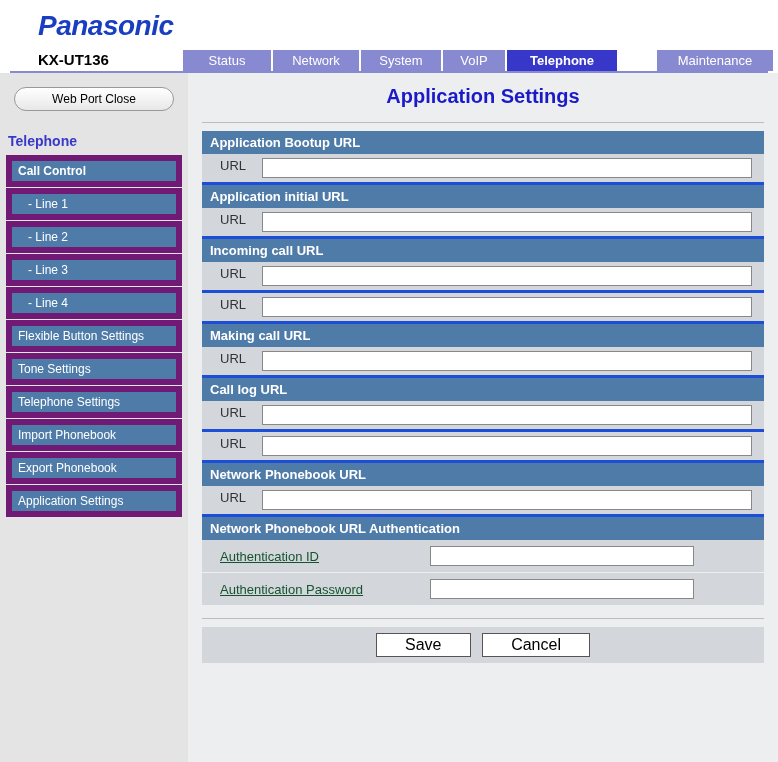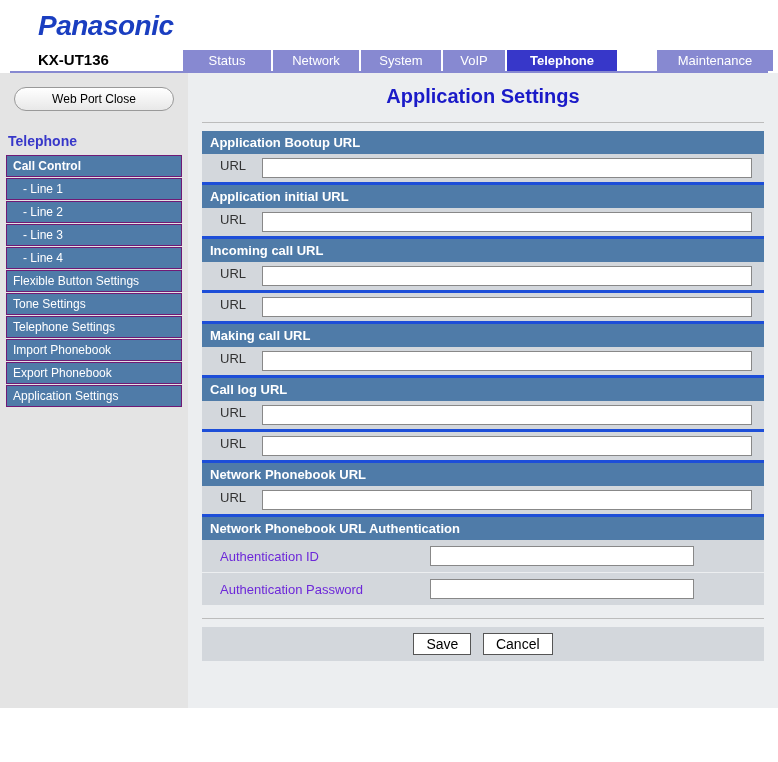--- a/index.html
+++ b/index.html
@@ -17,36 +17,36 @@
   .tab-voip { width: 62px; }
   .tab-telephone { width: 110px; }
   .tab-gap { width: 36px; background: transparent; }
   .tab-maintenance { width: 116px; }
   .divider { height: 2px; background: #8789d1; margin: 0 10px 0 10px; }
   .main { display: flex; }
   .sidebar { width: 188px; background: #e4e4e4; padding: 14px 6px 300px 6px; }
   .webport-btn { display: block; margin: 0 auto 18px auto; width: 160px; padding: 4px 0; background: linear-gradient(#fff,#e8e8e8); border: 1px solid #999; border-radius: 12px; font-size: 12px; cursor: pointer; }
   .side-title { color: #3737c9; font-weight: bold; font-size: 14px; padding: 4px 2px; }
   .side-items { margin-top: 2px; }
-  .side-item { background: #4f7ba8; color: #fff; border: 1px solid #701a75; font-size: 12px; padding: 3px 6px; margin-bottom: 1px; cursor: pointer; }
+  .side-item { background: #4f7ba8; color: #fff; border: 6px solid #701a75; font-size: 12px; padding: 3px 6px; margin-bottom: 1px; cursor: pointer; }
   .side-item.sub { padding-left: 16px; }
   .side-item.active { font-weight: bold; }
   .content { flex: 1; background: #eceef0; padding: 12px 14px 20px 14px; }
   .page-title { color: #1a1ac8; font-size: 20px; font-weight: bold; text-align: center; margin-bottom: 14px; }
   .hr { height: 1px; background: #bcbcbc; margin-bottom: 8px; }
   .section-header { background: #4f7ba8; color: #fff; font-weight: bold; font-size: 13px; padding: 4px 8px; }
   .field-row { background: #d3d7dc; display: flex; align-items: flex-start; padding: 4px 8px 4px 18px; border-bottom: 3px solid #1d4ed8; }
   .field-label { width: 42px; font-size: 13px; color: #333; }
   .field-row input[type="text"], .field-row input[type="password"] { flex: 1; height: 20px; border: 1px solid #888; padding: 0 3px; max-width: 490px; }
   .auth-row { background: #d3d7dc; display: flex; align-items: center; padding: 6px 8px 6px 18px; border-bottom: 1px solid #eceef0; }
-  .auth-label { width: 210px; font-size: 13px; color: #6d28d9; }
+  .auth-label { width: 210px; font-size: 13px; color: #14532d; text-decoration: underline; }
   .auth-row input { width: 264px; height: 20px; border: 1px solid #888; padding: 0 3px; }
   .footer-hr { height: 1px; background: #bcbcbc; margin: 12px 0 8px 0; }
   .button-bar { background: #d3d7dc; padding: 6px 0; text-align: center; }
-  .button-bar button { background: #fff; border: 1px solid #555; padding: 2px 12px; font-size: 14px; margin: 0 4px; cursor: pointer; }
+  .button-bar button { background: #fff; border: 1px solid #555; padding: 2px 28px; font-size: 16px; margin: 0 4px; cursor: pointer; }
 </style>
 </head>
 <body>
 
 <div class="header">
   <div class="brand">Panasonic</div>
 </div>
 
 <div class="model-row">
   <div class="model">KX-UT136</div>

